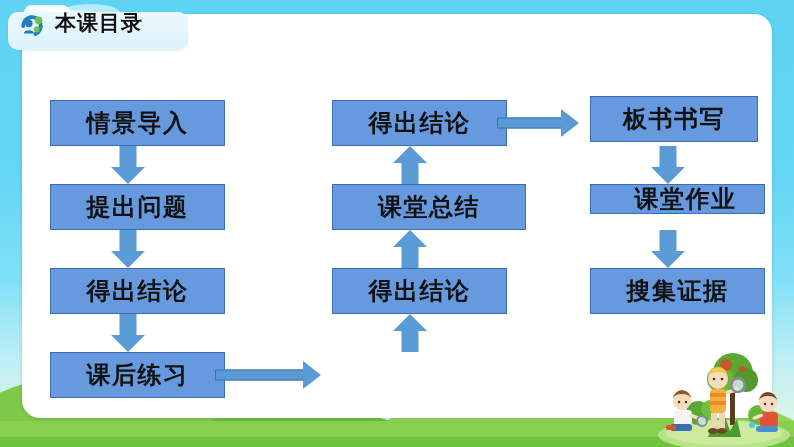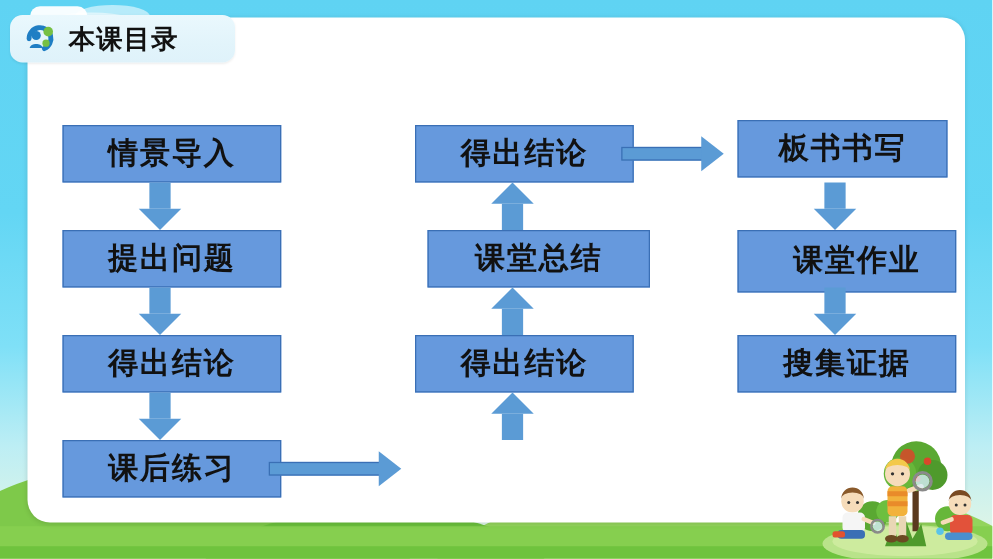--- a/index.html
+++ b/index.html
@@ -82,21 +82,21 @@
   .title-tab {
     position: absolute;
     left: 8px;
     top: 12px;
     height: 38px;
     min-width: 152px;
     padding: 0 18px 0 10px;
     background: linear-gradient(180deg, #eaf8fd 0%, #e2f4fb 60%, #dff2fa 100%);
     border-radius: 10px 10px 10px 10px;
     display: flex;
-    align-items: center;
+    align-items: flex-start;
     box-shadow: 0 1px 2px rgba(0,0,0,0.07);
   }
   .title-tab .logo {
     width: 28px;
     height: 28px;
     position: relative;
     flex: 0 0 auto;
     margin-right: 9px;
   }
   .title-tab .title-text {
@@ -279,21 +279,21 @@
 
     <div class="node" style="left:322px; top:100px; width:175px; height:46px;">
       <span>得出结论</span>
     </div>
 
     <div class="arrow-up" style="left:378px; top:146px; width:64px; height:38px;">
       <div class="head" style="top:0;"></div>
       <div class="shaft" style="top:17px; height:21px;"></div>
     </div>
 
-    <div class="node" style="left:332px; top:184px; width:178px; height:46px;">
+    <div class="node" style="left:322px; top:184px; width:194px; height:46px;">
       <span>课堂总结</span>
     </div>
 
     <div class="arrow-up" style="left:378px; top:230px; width:64px; height:38px;">
       <div class="head" style="top:0;"></div>
       <div class="shaft" style="top:17px; height:21px;"></div>
     </div>
 
     <div class="node" style="left:322px; top:268px; width:175px; height:46px;font-family:Liberation Serif, serif;">
       <span>得出结论</span>
@@ -312,21 +312,21 @@
 
     <div class="node" style="left:580px; top:96px; width:168px; height:46px;">
       <span>板书书写</span>
     </div>
 
     <div class="arrow-down" style="left:636px; top:146px; width:64px; height:38px;">
       <div class="shaft" style="top:0; height:21px;"></div>
       <div class="head" style="top:21px;"></div>
     </div>
 
-    <div class="node" style="left:580px; top:184px; width:175px; height:50px;padding-left:16px;">
+    <div class="node" style="left:580px; top:184px; width:175px; height:30px;padding-left:16px;">
       <span>课堂作业</span>
     </div>
 
     <div class="arrow-down" style="left:636px; top:230px; width:64px; height:38px;">
       <div class="shaft" style="top:0; height:21px;"></div>
       <div class="head" style="top:21px;"></div>
     </div>
 
     <div class="node" style="left:580px; top:268px; width:175px; height:46px;">
       <span>搜集证据</span>

